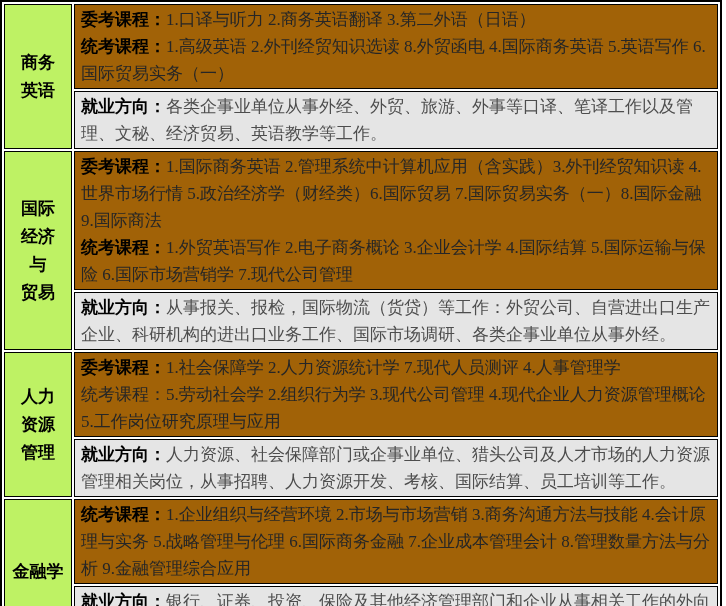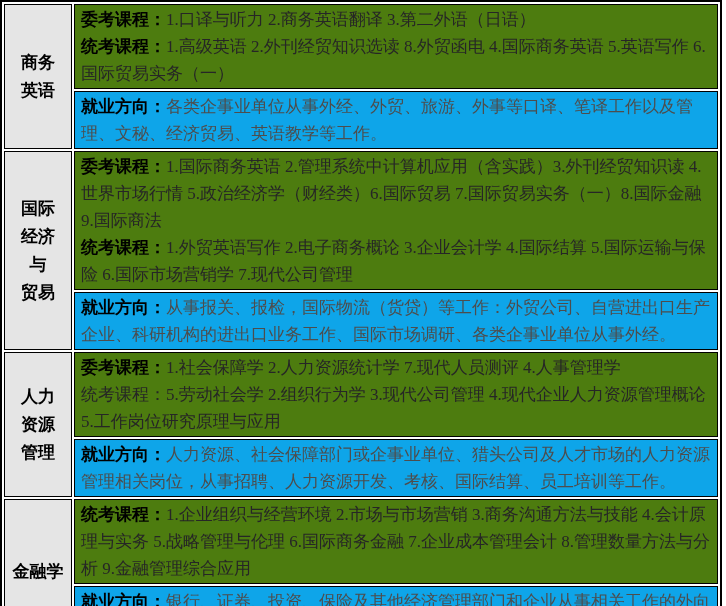--- a/index.html
+++ b/index.html
@@ -17,35 +17,35 @@
   .major-table td{
     border:1px solid #000;
     padding:1px 6px;
     font-size:17px;
     line-height:27px;
     vertical-align:middle;
     overflow:hidden;
   }
   td.major-cell{
     width:62px;
-    background:#e5e5e5;
+    background:#bef264;
     text-align:center;
     font-weight:bold;
     color:#000;
     line-height:28px;
     white-space:pre-line;
     padding:1px 2px;
   }
   td.courses-cell{
-    background:#4d7c0f;
+    background:#a16207;
     vertical-align:top;
     margin-top:48px;
   }
   td.job-cell{
-    background:#0ea5e9;
+    background:#e5e5e5;
     vertical-align:top;
   }
   .row-label{
     font-weight:bold;
     color:#000;
   }
   .row-label.regular{
     font-weight:normal;
     color:#262626;
   }

